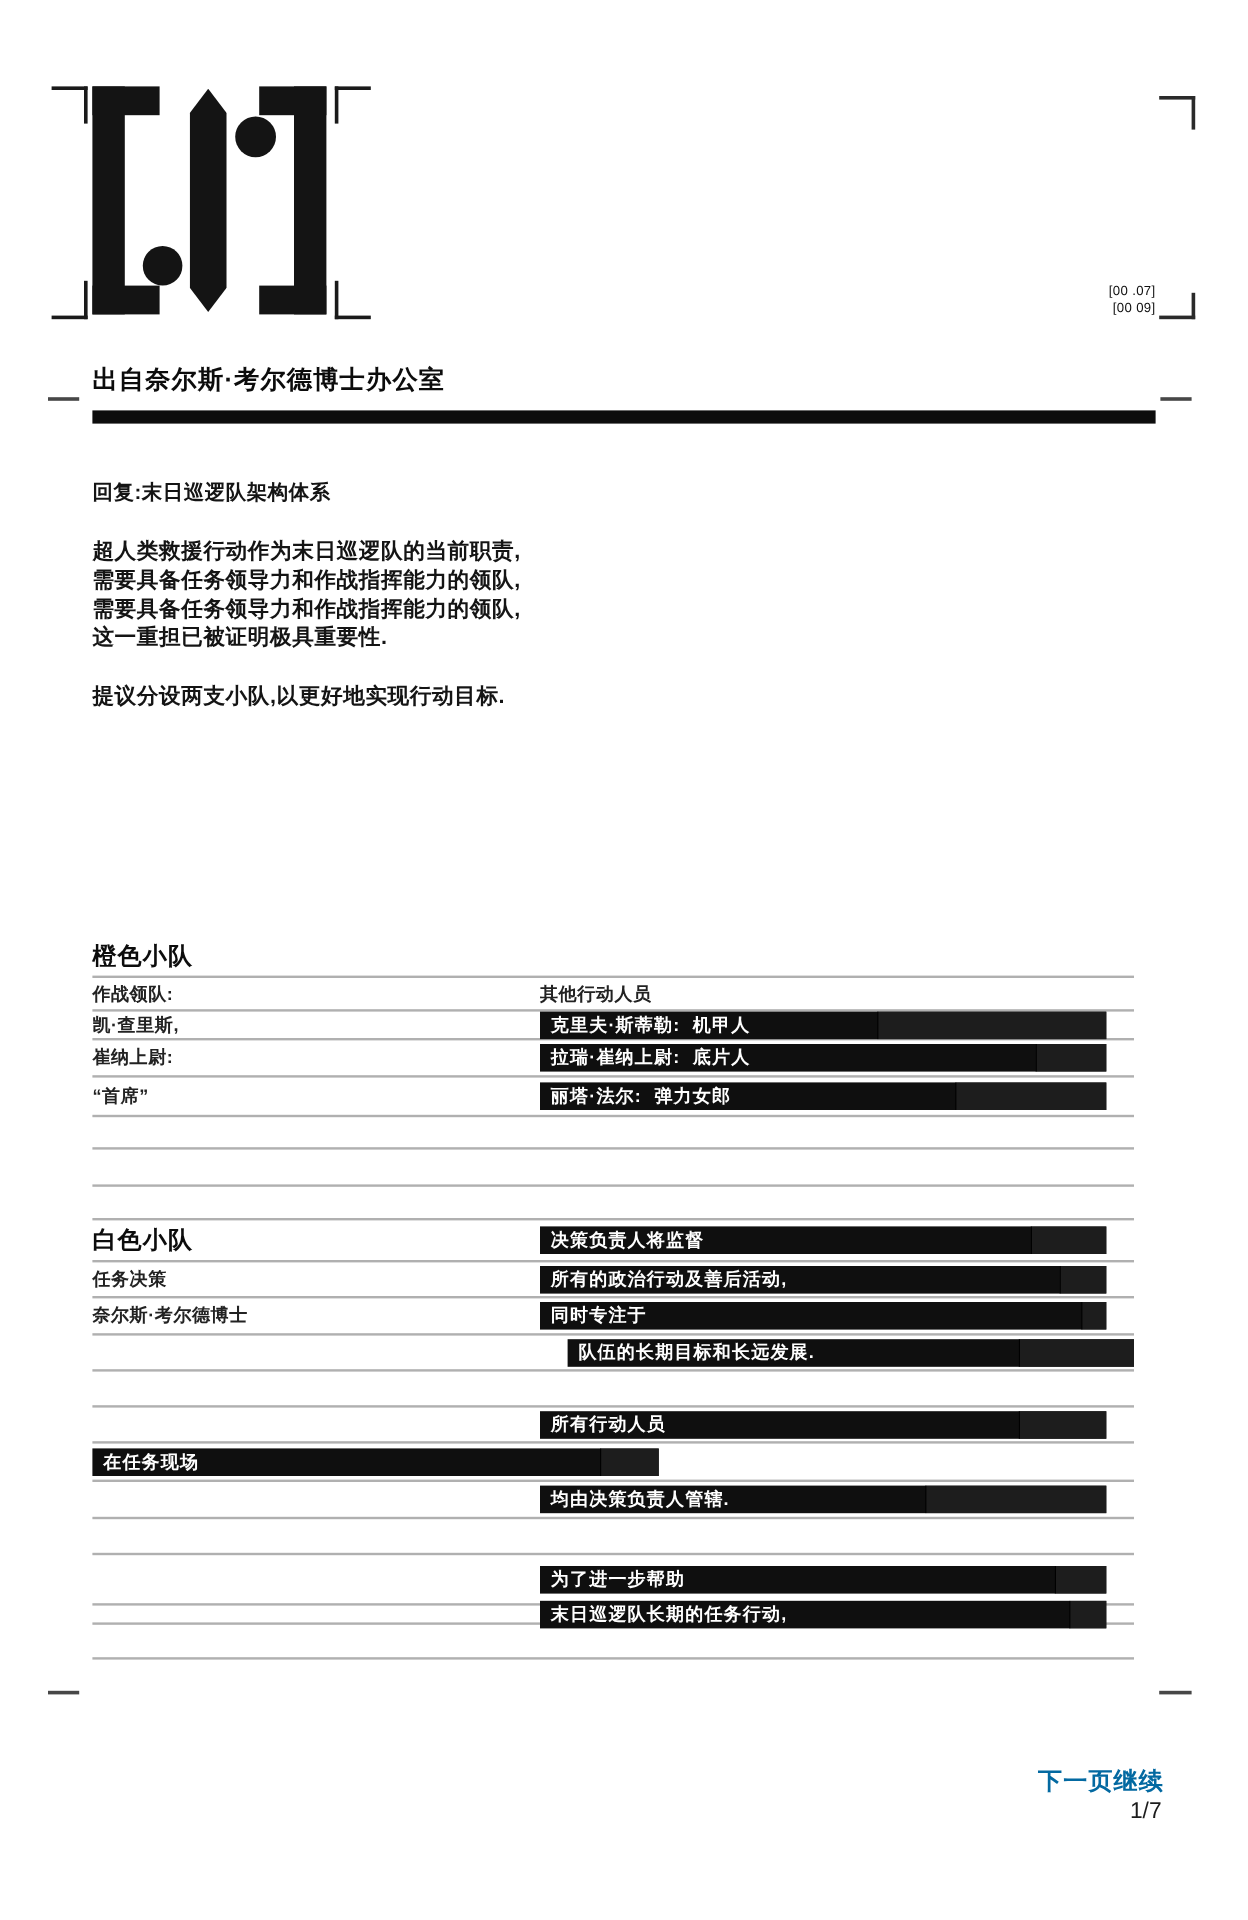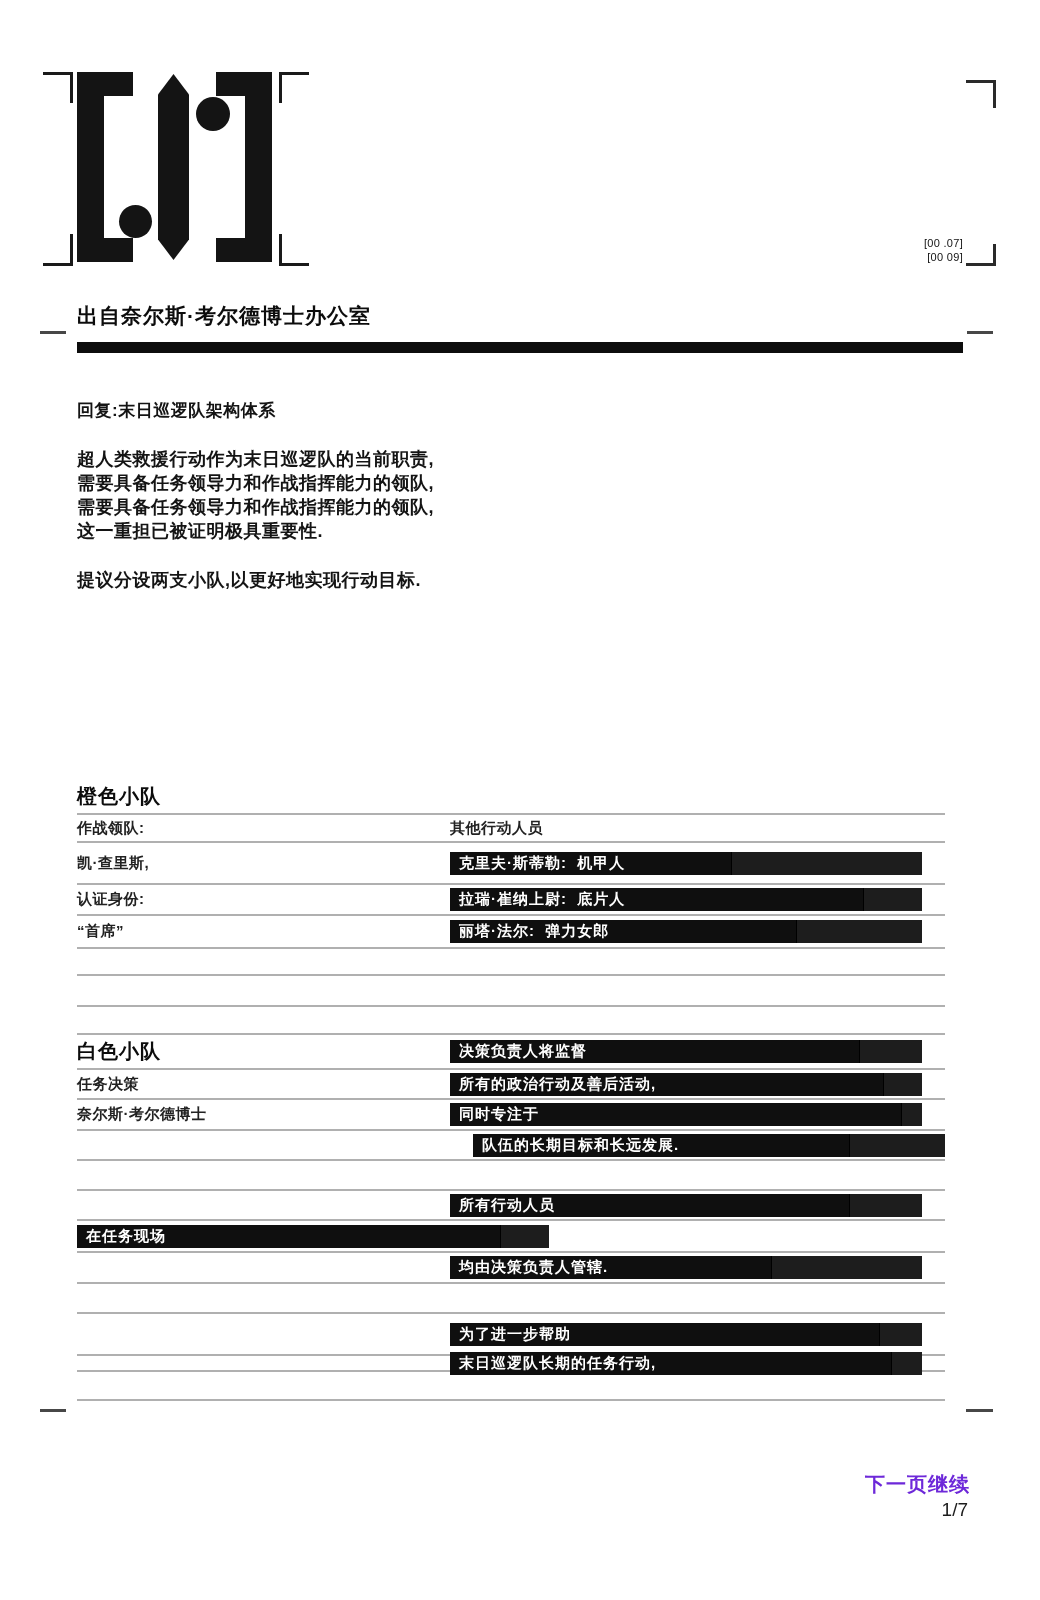--- a/index.html
+++ b/index.html
@@ -59,21 +59,21 @@
   .sec-title{font-size:20px;font-weight:800;color:#0c0c0c;letter-spacing:1px;}
   .bar{position:relative;width:472px;height:23px;background:#0f0f0f;
     display:flex;align-items:center;overflow:hidden;}
   .bar .btext{position:relative;z-index:1;color:#fff;font-size:15px;
     font-weight:700;letter-spacing:1px;padding-left:9px;white-space:pre;}
   .seg{position:absolute;right:0;top:0;height:100%;background:#1d1d1d;
     border-left:1px solid #000;}
 
   
   .footer-continue{right:70px;top:1471px;font-size:20px;font-weight:700;
-    letter-spacing:1px;color:#6d28d9;}
+    letter-spacing:1px;color:#0369a1;}
   .page-number{right:72px;top:1499px;font-size:19px;color:#1c1c1c;}
 </style>
 </head>
 <body>
 
 <div class="page">
 
   <div class="abs logo-area">
     <div class="cmark tl" style="left:0;top:0;"></div>
     <div class="cmark tr" style="left:236px;top:0;"></div>
@@ -122,34 +122,34 @@
         <div class="cr"></div>
       </div>
       <div class="trow" style="height: 28px;">
         <div class="cl">
           <span class="ltext">作战领队:</span>
         </div>
         <div class="cr">
           <span class="rtext">其他行动人员</span>
         </div>
       </div>
-      <div class="trow" style="height: 42px; text-align: right;">
+      <div class="trow" style="height: 24px; text-align: right;">
         <div class="cl">
           <span class="ltext">凯·查里斯,</span>
         </div>
         <div class="cr">
           <div class="bar">
             <span class="btext">克里夫·斯蒂勒:  机甲人</span>
             <i class="seg" style="width: 190px;"></i>
           </div>
         </div>
       </div>
       <div class="trow" style="height: 31px;">
         <div class="cl">
-          <span class="ltext">认证身份:</span>
+          <span class="ltext">崔纳上尉:</span>
         </div>
         <div class="cr">
           <div class="bar">
             <span class="btext">拉瑞·崔纳上尉:  底片人</span>
             <i class="seg" style="width: 58px;"></i>
           </div>
         </div>
       </div>
       <div class="trow" style="height: 33px;">
         <div class="cl">

